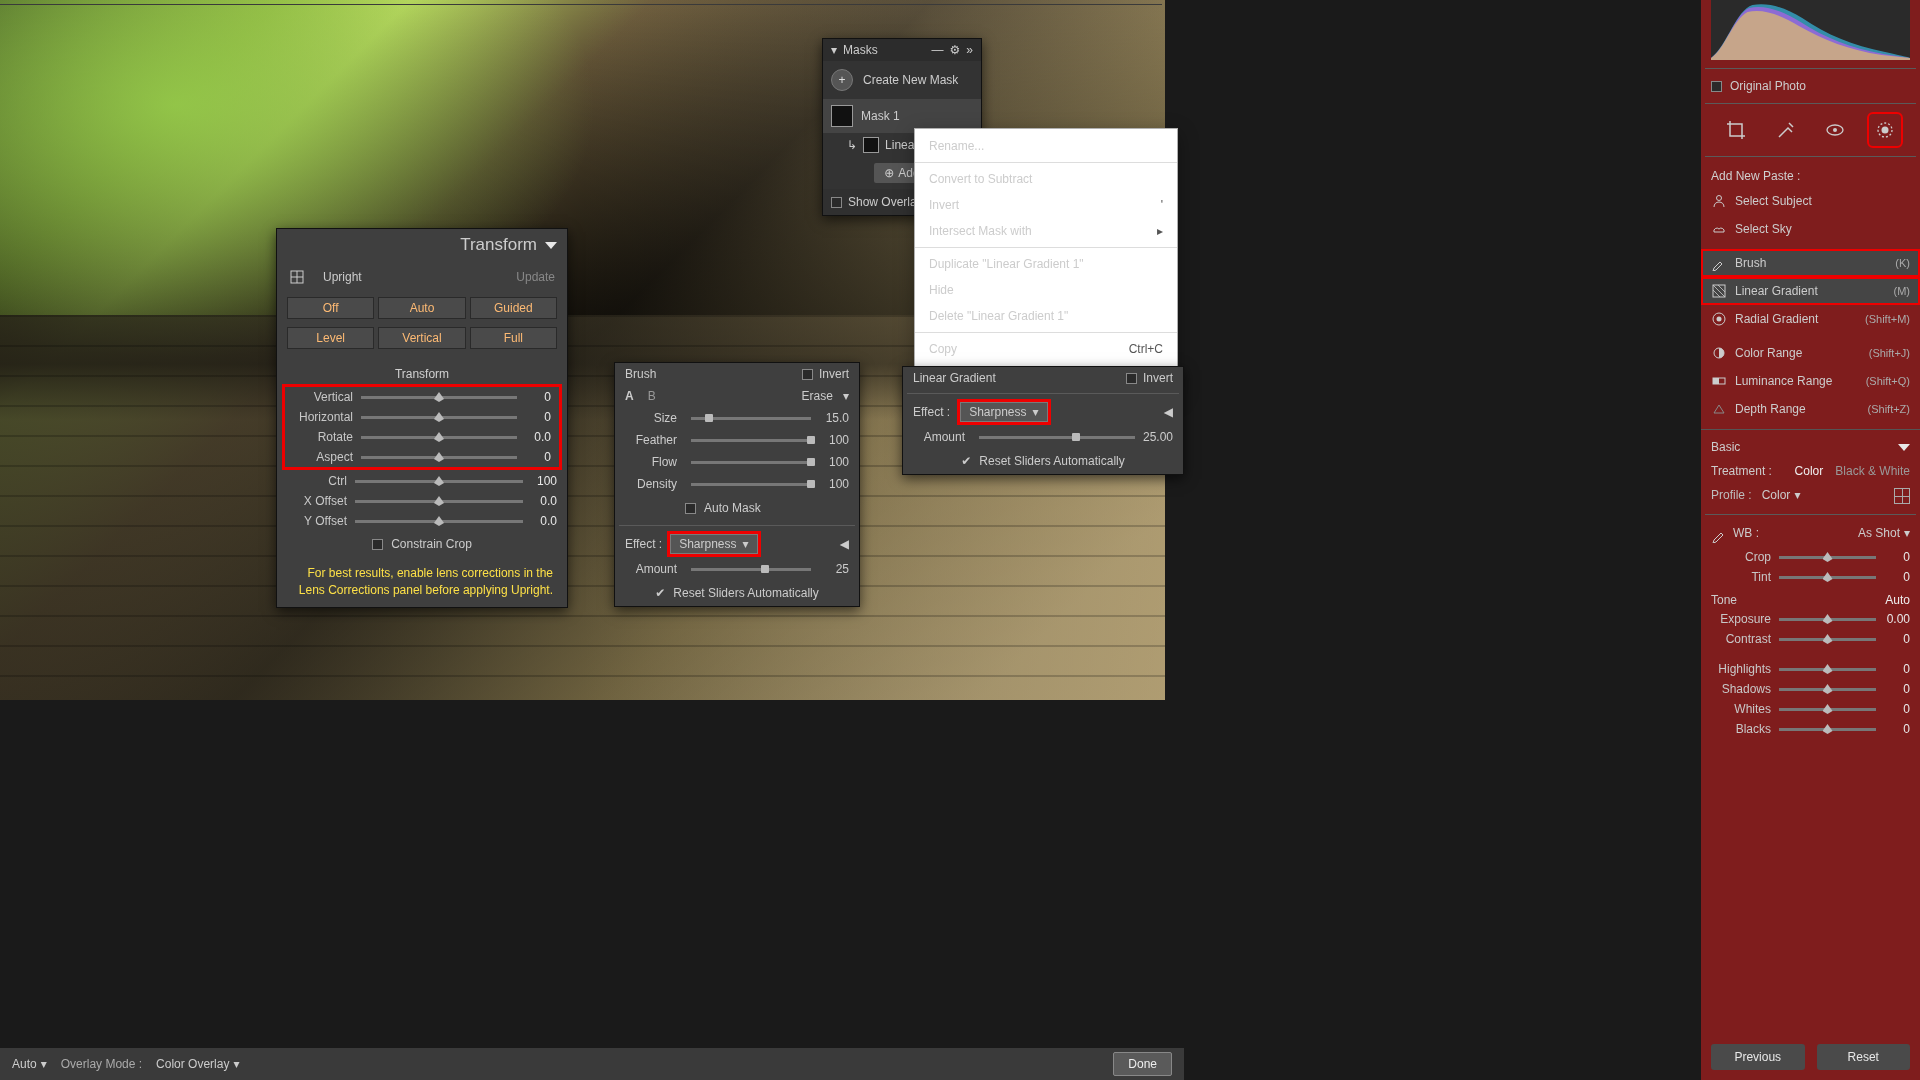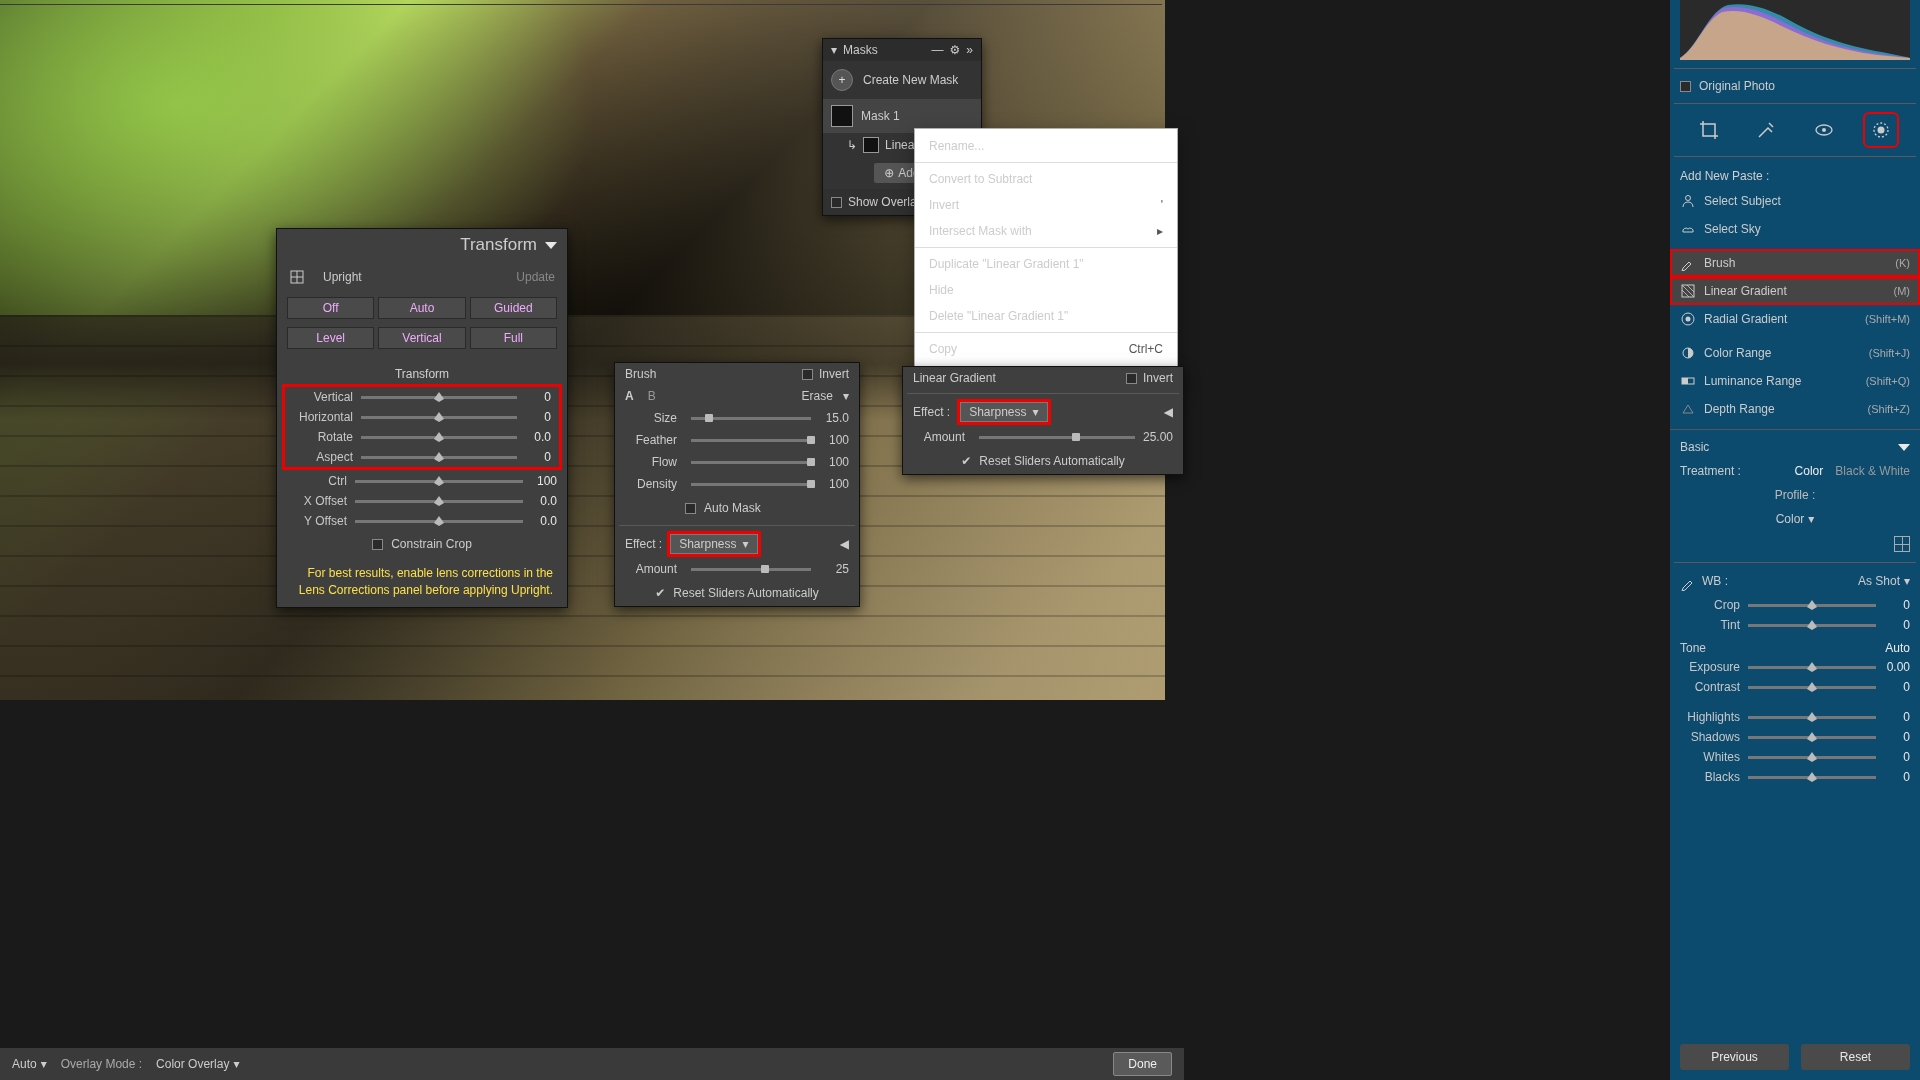--- a/index.html
+++ b/index.html
@@ -17,39 +17,39 @@
 }
 
 .photo-bg::after { content:""; position:absolute; left:0; bottom:0; width:100%; height:55%;
   background:
     repeating-linear-gradient(180deg,rgba(0,0,0,.2) 0 2px,transparent 2px 30px),
     linear-gradient(100deg,rgba(40,35,25,.8) 0%,rgba(60,55,40,.5) 40%,rgba(150,130,90,.5) 100%);
 }
 .photo-frame { position:absolute; left:0; top:4px; width:1162px; height:696px; border-top:1px solid #3a3a3a; }
 
 
-.right-col { position:absolute; right:0; top:0; width:250px; height:100%; background:#0c4a6e; }
+.right-col { position:absolute; right:0; top:0; width:219px; height:100%; background:#7f1d1d; }
 .histogram { height:60px; margin:0 10px 8px; position:relative; background:#2a2a2a; overflow:hidden; }
 .histogram svg { position:absolute; left:0; top:0; width:100%; height:100%; }
 .hbar { height:1px; background:#5a5a5a; margin:4px 4px; }
 .orig-row { display:flex; align-items:center; gap:8px; padding:6px 10px; color:#bcbcbc; }
 .checkbox { width:11px; height:11px; border:1px solid #888; background:#2a2a2a; }
 .tool-row { display:flex; justify-content:space-around; align-items:center; padding:8px 10px; }
 .tool-btn { width:28px; height:28px; display:flex; align-items:center; justify-content:center; color:#ccc; }
 .tool-btn.active { outline:2px solid #e00; outline-offset:2px; border-radius:2px; }
 .mask-label { padding:8px 10px 4px; color:#d0d0d0; }
 .mask-item { display:flex; align-items:center; justify-content:space-between; padding:6px 10px; color:#d8d8d8; }
 .mask-item .left { display:flex; align-items:center; gap:8px; }
 .mask-item .shortcut { color:#aaa; font-size:11px; }
 .mask-item.hl { outline:2px solid #e00; outline-offset:-2px; background:#454545; }
 .section-h { display:flex; justify-content:space-between; align-items:center; padding:10px 10px 6px; font-size:15px; color:#e8e8e8; border-top:1px solid #555; margin-top:6px;gap:40px;}
 .tri { width:0;height:0;border-left:6px solid transparent;border-right:6px solid transparent;border-top:7px solid #e8e8e8;}
 .treat-row { display:flex; align-items:center; padding:4px 10px; color:#bdbdbd; }
 .treat-row .opts { margin-left:auto; display:flex; gap:12px; }
-.profile-row { display:flex; align-items:center; gap:10px; padding:6px 10px;flex-direction:column; }
+.profile-row { display:flex; align-items:flex-start; gap:10px; padding:6px 10px; }
 .profile-row .sel { display:flex; align-items:center; gap:4px; color:#e8e8e8; }
 .wb-row { display:flex; align-items:center; padding:6px 10px; color:#d0d0d0;}
 .wb-row .sel { margin-left:auto; display:flex; align-items:center; gap:4px; }
 .slider-row { display:flex; align-items:center; padding:3px 10px; }
 .slider-row .lab { width:60px; text-align:right; color:#c8c8c8; }
 .slider-row .track { flex:1; height:3px; background:#777; margin:0 8px; position:relative; }
 .slider-row .track .knob { position:absolute; left:50%; top:50%; transform:translate(-50%,-50%); width:10px;height:10px; background:#bbb; clip-path:polygon(50% 0,100% 70%,50% 100%,0 70%); }
 .slider-row .val { width:26px; text-align:right; color:#e8e8e8; }
 .tone-h { text-align:center; color:#c8c8c8; padding:6px 0 2px; display:flex;justify-content:space-between;padding:6px 10px 2px;}
 .prevreset { display:flex; gap:12px; padding:10px; }
@@ -60,21 +60,21 @@
 .bottom-bar .fill { flex:1; }
 .btn-done { background:#5a5a5a; color:#eee; padding:4px 14px; border-radius:2px; border:1px solid #888;}
 .sel-inline { display:flex; align-items:center; gap:4px; color:#ddd; }
 .dim { color:#aaa; }
 
 
 .panel { position:absolute; background:#3f3f3f; border:1px solid #111; box-shadow:0 4px 12px rgba(0,0,0,.6); }
 .panel-h { display:flex; align-items:center; justify-content:flex-end; padding:6px 10px; gap:8px; font-size:16px; color:#e8e8e8;}
 .panel-h .title { flex:1; text-align:right; font-size:17px; }
 .btn-group { display:flex; gap:4px; padding:4px 10px; }
-.btn-group .seg { flex:1; text-align:center; background:#4a4a4a; border:1px solid #2a2a2a; padding:3px 0; color:#f0abfc;}
+.btn-group .seg { flex:1; text-align:center; background:#4a4a4a; border:1px solid #2a2a2a; padding:3px 0; color:#fdba74;}
 .p-sub { text-align:center; color:#d0d0d0; padding:6px 0 2px; }
 .hl-box { outline:3px solid #e00; outline-offset:-2px; padding:2px 0; margin:2px 6px; }
 .p-text { padding:8px 14px; color:#fde047; line-height:1.4;text-align:right; }
 .ck-row { display:flex; align-items:center; justify-content:center; gap:8px; padding:6px 0; color:#d8d8d8; }
 
 
 .masks-panel { left:822px; top:38px; width:160px; background:#333; }
 .masks-panel .mp-head { display:flex; align-items:center; gap:6px; padding:4px 8px; background:#2c2c2c; color:#c8c8c8; }
 .masks-panel .mp-head .spacer { flex:1; }
 .mp-new { display:flex; align-items:center; gap:10px; padding:8px; color:#d8d8d8; }

